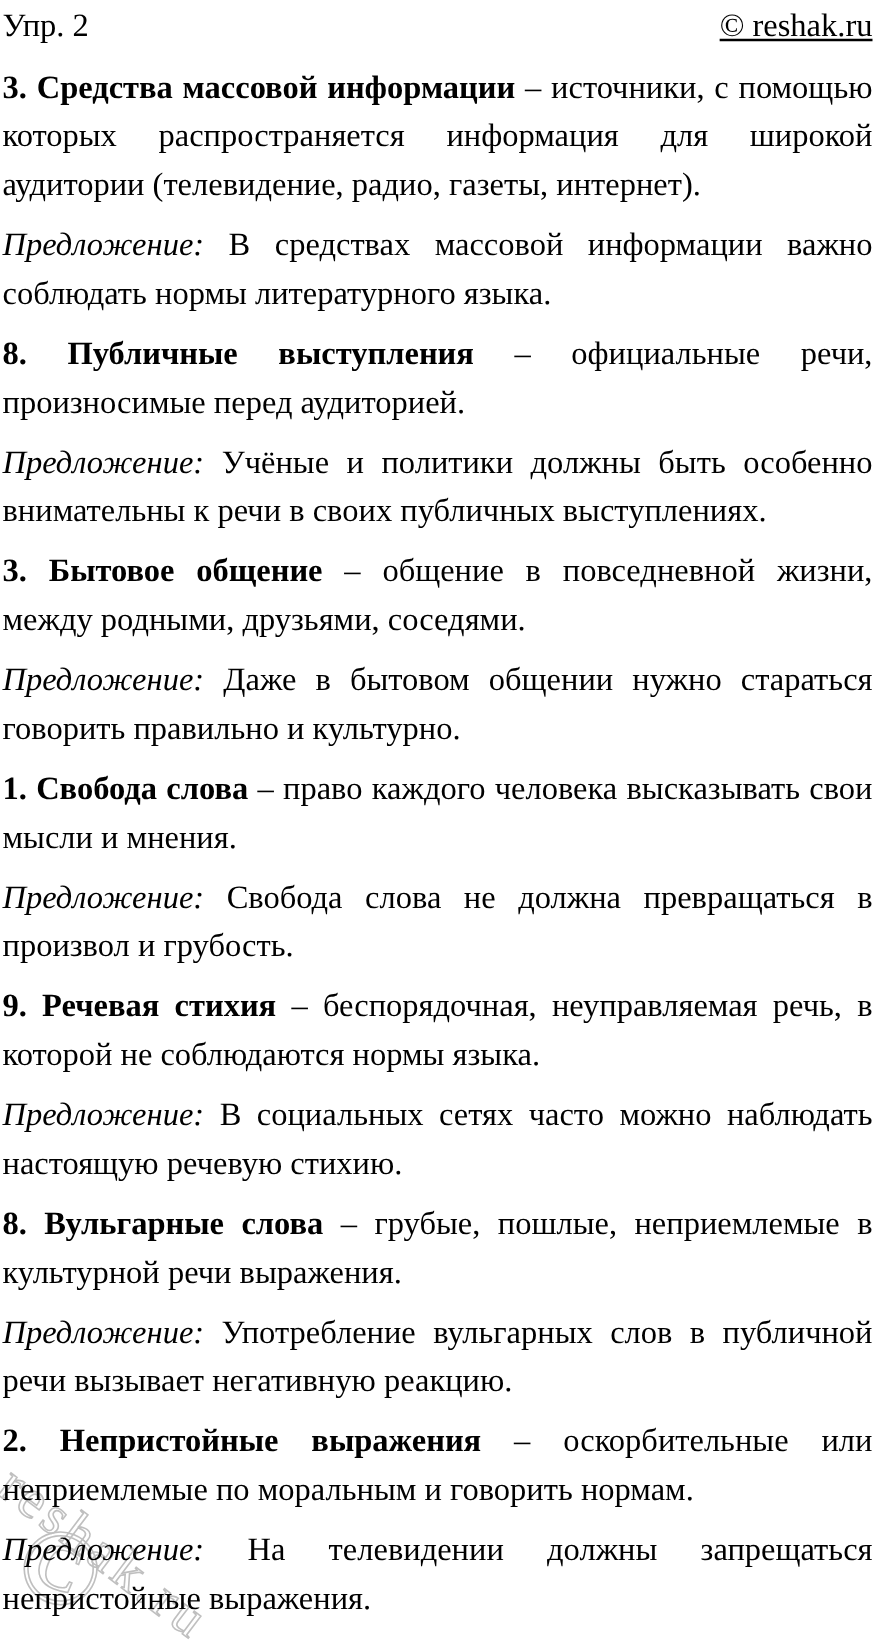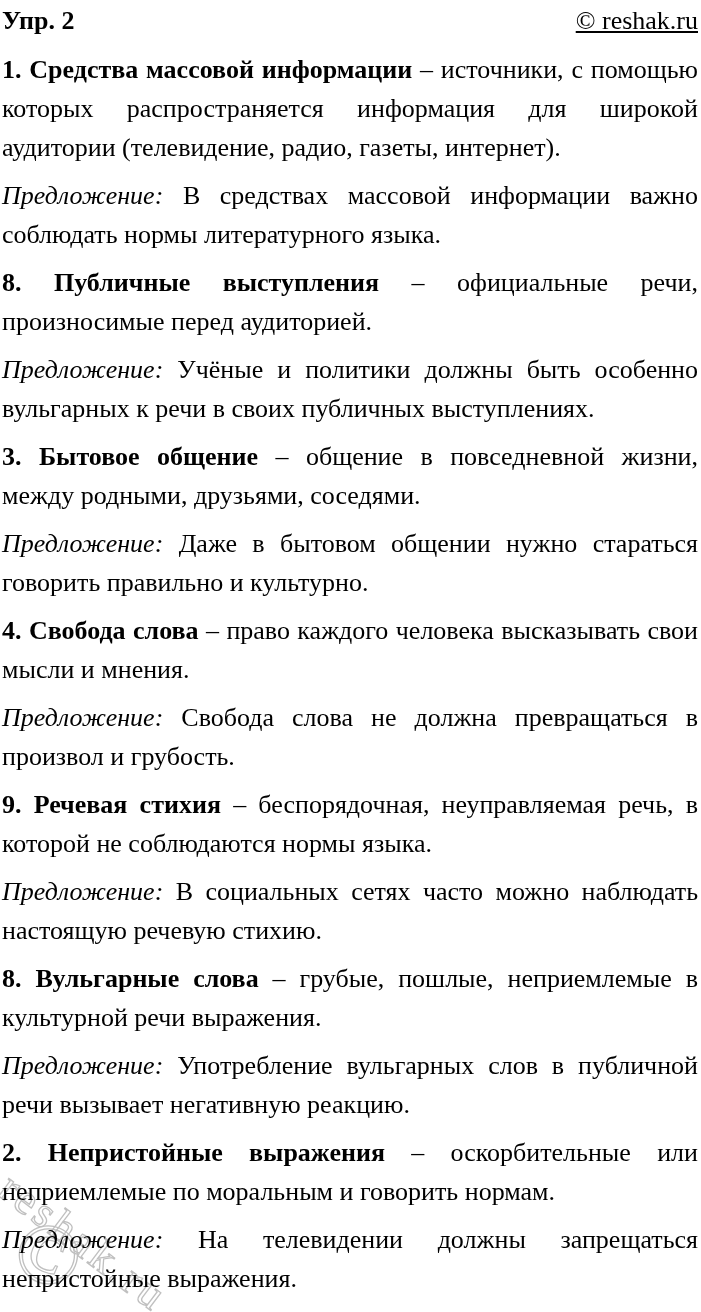--- a/index.html
+++ b/index.html
@@ -18,21 +18,21 @@
     padding: 2px 3px 0 2px;
   }
   .header {
     display: flex;
     justify-content: space-between;
     align-items: baseline;
     font-size: 26px;
     line-height: 38px;
     margin-bottom: 10px;
   }
-  .hdr-left { font-weight: bold; }
+  .hdr-left { font-weight: normal; }
   .hdr-right { font-weight: normal; text-decoration: underline; }
   .para {
     font-size: 26px;
     line-height: 39px;
     margin: 0 0 9px 0;
     text-align: justify;
   }
   .term { font-weight: bold; }
   .sent-label { font-style: italic; }
   
@@ -83,36 +83,36 @@
 </div>
 
 <div class="page">
 
   <div class="header">
     <span class="hdr-left">Упр. 2</span>
     <span class="hdr-right">© reshak.ru</span>
   </div>
 
   <div class="item">
-    <p class="para"><span class="term">1. Средства массовой информации</span> <span>– источники, с помощью которых распространяется информация для широкой аудитории (телевидение, радио, газеты, интернет).</span></p>
+    <p class="para"><span class="term">3. Средства массовой информации</span> <span>– источники, с помощью которых распространяется информация для широкой аудитории (телевидение, радио, газеты, интернет).</span></p>
     <p class="para"><span class="sent-label">Предложение:</span> <span>В средствах массовой информации важно соблюдать нормы литературного языка.</span></p>
   </div>
 
   <div class="item">
     <p class="para"><span class="term">8. Публичные выступления</span> <span>– официальные речи, произносимые перед аудиторией.</span></p>
-    <p class="para"><span class="sent-label">Предложение:</span> <span>Учёные и политики должны быть особенно вульгарных к речи в своих публичных выступлениях.</span></p>
+    <p class="para"><span class="sent-label">Предложение:</span> <span>Учёные и политики должны быть особенно внимательны к речи в своих публичных выступлениях.</span></p>
   </div>
 
   <div class="item">
     <p class="para"><span class="term">3. Бытовое общение</span> <span>– общение в повседневной жизни, между родными, друзьями, соседями.</span></p>
     <p class="para"><span class="sent-label">Предложение:</span> <span>Даже в бытовом общении нужно стараться говорить правильно и культурно.</span></p>
   </div>
 
   <div class="item">
-    <p class="para"><span class="term">4. Свобода слова</span> <span>– право каждого человека высказывать свои мысли и мнения.</span></p>
+    <p class="para"><span class="term">1. Свобода слова</span> <span>– право каждого человека высказывать свои мысли и мнения.</span></p>
     <p class="para"><span class="sent-label">Предложение:</span> <span>Свобода слова не должна превращаться в произвол и грубость.</span></p>
   </div>
 
   <div class="item">
     <p class="para"><span class="term">9. Речевая стихия</span> <span>– беспорядочная, неуправляемая речь, в которой не соблюдаются нормы языка.</span></p>
     <p class="para"><span class="sent-label">Предложение:</span> <span>В социальных сетях часто можно наблюдать настоящую речевую стихию.</span></p>
   </div>
 
   <div class="item">
     <p class="para"><span class="term">8. Вульгарные слова</span> <span>– грубые, пошлые, неприемлемые в культурной речи выражения.</span></p>

